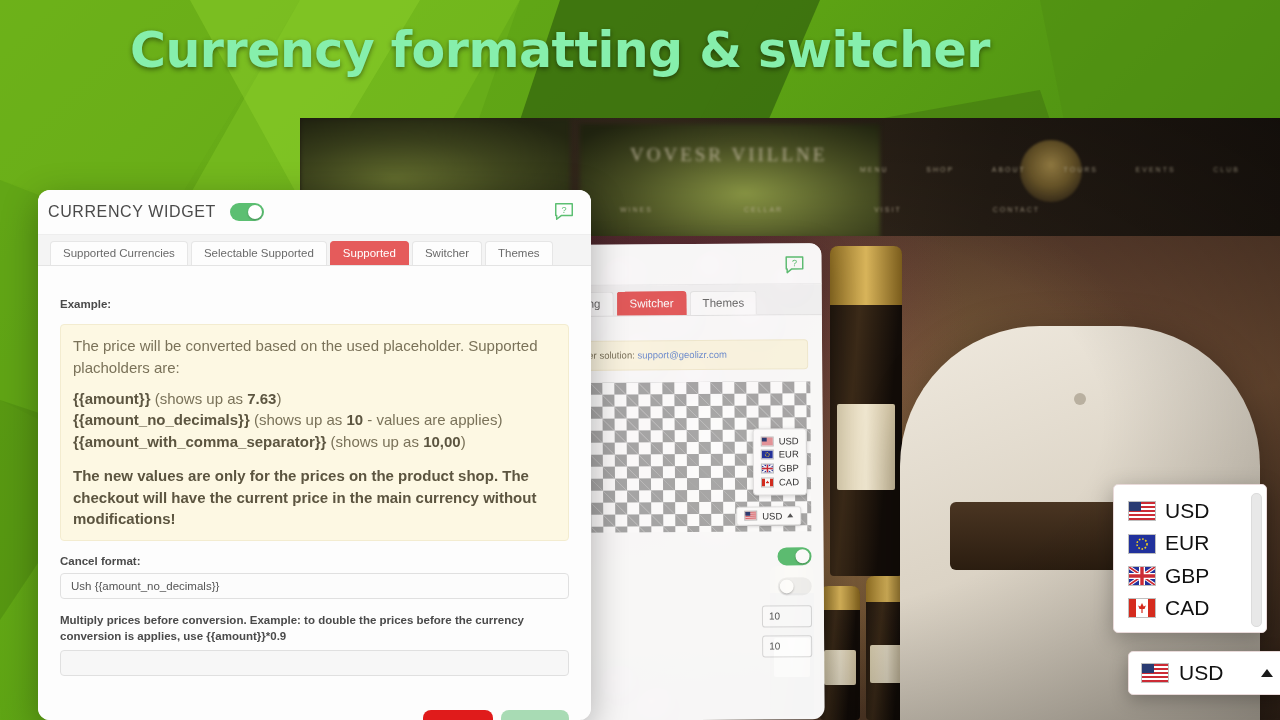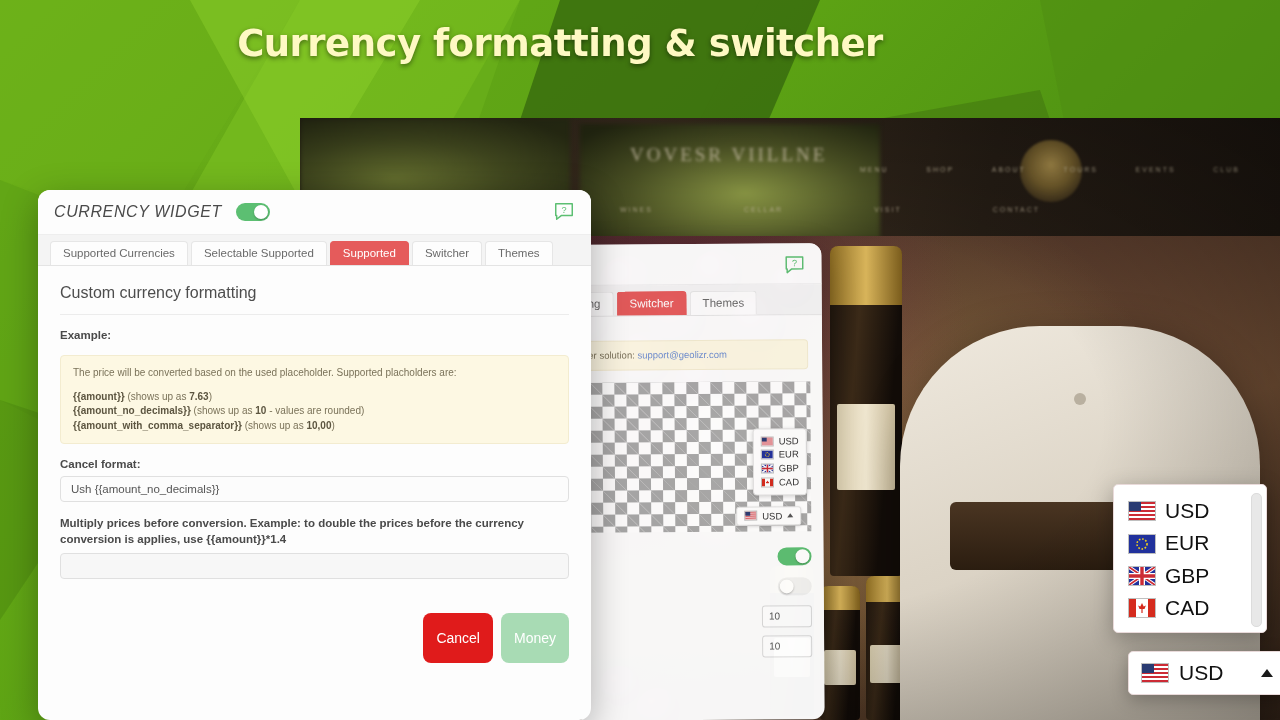--- a/index.html
+++ b/index.html
@@ -117,22 +117,22 @@
   .photo-vignette {
     position:absolute; inset:0;
     background: radial-gradient(ellipse at 50% 50%, rgba(0,0,0,0) 45%, rgba(0,0,0,.35) 100%);
     pointer-events:none;
   }
 
   
   .headline {
     position: absolute; left: 0; top: 22px; width: 1120px;
     text-align: center;
-    color: #fef9c3;
-    font-size: 37px;
+    color: #86efac;
+    font-size: 49px;
     font-weight: bold;
     letter-spacing: -0.5px;
     text-shadow: 0 2px 5px rgba(0,0,0,.45);
     font-family: "DejaVu Sans", sans-serif;
   }
 
   
   .panel {
     position: absolute;
     background: #fdfdfd;
@@ -142,22 +142,21 @@
   }
   .panel-head {
     position: relative;
     height: 44px;
     background: #fdfdfd;
     border-bottom: 1px solid #eeeeee;
     display: flex; align-items: center;
   }
   .panel-title {
     font-size: 16px; color: #4a4a4a; letter-spacing: .6px;
-    margin-left: 16px;
-    font-style: italic;
+    margin-left: 10px;
   }
   .toggle {
     width: 34px; height: 18px; border-radius: 10px;
     background: #5cbf72; position: relative; margin-left: 14px;
     flex: 0 0 auto;
   }
   .toggle .knob {
     position: absolute; top: 2px; right: 2px;
     width: 14px; height: 14px; border-radius: 50%; background: #fff;
     box-shadow: 0 1px 2px rgba(0,0,0,.25);
@@ -217,21 +216,21 @@
     transform: rotate(45deg);
   }
   .text-input.empty { background: #f7f7f7; }
 
   .notice {
     background: #fdf8e3;
     border: 1px solid #f3ecd0;
     border-radius: 4px;
     padding: 10px 12px;
     margin-top: 14px;
-    font-size: 10px;
+    font-size: 15px;
     color: #7a7259;
     line-height: 1.45;
   }
   .notice .ph { font-weight: bold; color: #5c5540; }
   .notice .val { font-weight: bold; color: #5c5540; }
   .notice .warn { font-weight: bold; color: #5c5540; display:block; margin-top: 12px; line-height:1.45; }
   .notice .spacer { display:block; height: 9px; }
 
   .actions { display: flex; justify-content: flex-end; gap: 8px; margin-top: 34px; padding-bottom: 14px; }
   .btn { font-size: 14px; color: #fff; border-radius: 8px; padding: 18px 13px; line-height: 1; }
@@ -531,44 +530,44 @@
 
     <div class="tabs">
       <div class="tab">Supported Currencies</div>
       <div class="tab">Selectable Supported</div>
       <div class="tab active">Supported</div>
       <div class="tab">Switcher</div>
       <div class="tab">Themes</div>
     </div>
 
     <div class="panel-body">
-      <div class="section-title">Custom currency formatting</div>
 
       <div class="field-label">Example:</div>
 
       <div class="notice">
         <span>The price will be converted based on the used placeholder. Supported placholders are:</span>
         <span class="spacer"></span>
         <div>
           <span class="ph">{{amount}}</span><span> (shows up as </span><span class="val">7.63</span><span>)</span>
         </div>
         <div>
-          <span class="ph">{{amount_no_decimals}}</span><span> (shows up as </span><span class="val">10</span><span> - values are rounded)</span>
+          <span class="ph">{{amount_no_decimals}}</span><span> (shows up as </span><span class="val">10</span><span> - values are applies)</span>
         </div>
         <div>
           <span class="ph">{{amount_with_comma_separator}}</span><span> (shows up as </span><span class="val">10,00</span><span>)</span>
         </div>
+        <span class="warn">The new values are only for the prices on the product shop. The checkout will have the current price in the main currency without modifications!</span>
       </div>
 
       <div class="field-label">Cancel format:</div>
       <div class="text-input">
         <span>Ush {{amount_no_decimals}}</span>
       </div>
 
-      <div class="field-label multi">Multiply prices before conversion. Example: to double the prices before the currency conversion is applies, use {{amount}}*1.4</div>
+      <div class="field-label multi">Multiply prices before conversion. Example: to double the prices before the currency conversion is applies, use {{amount}}*0.9</div>
       <div class="text-input empty">
         <span></span>
       </div>
 
       <div class="actions">
         <div class="btn btn-cancel">Cancel</div>
         <div class="btn btn-save">Money</div>
       </div>
     </div>
   </div>

